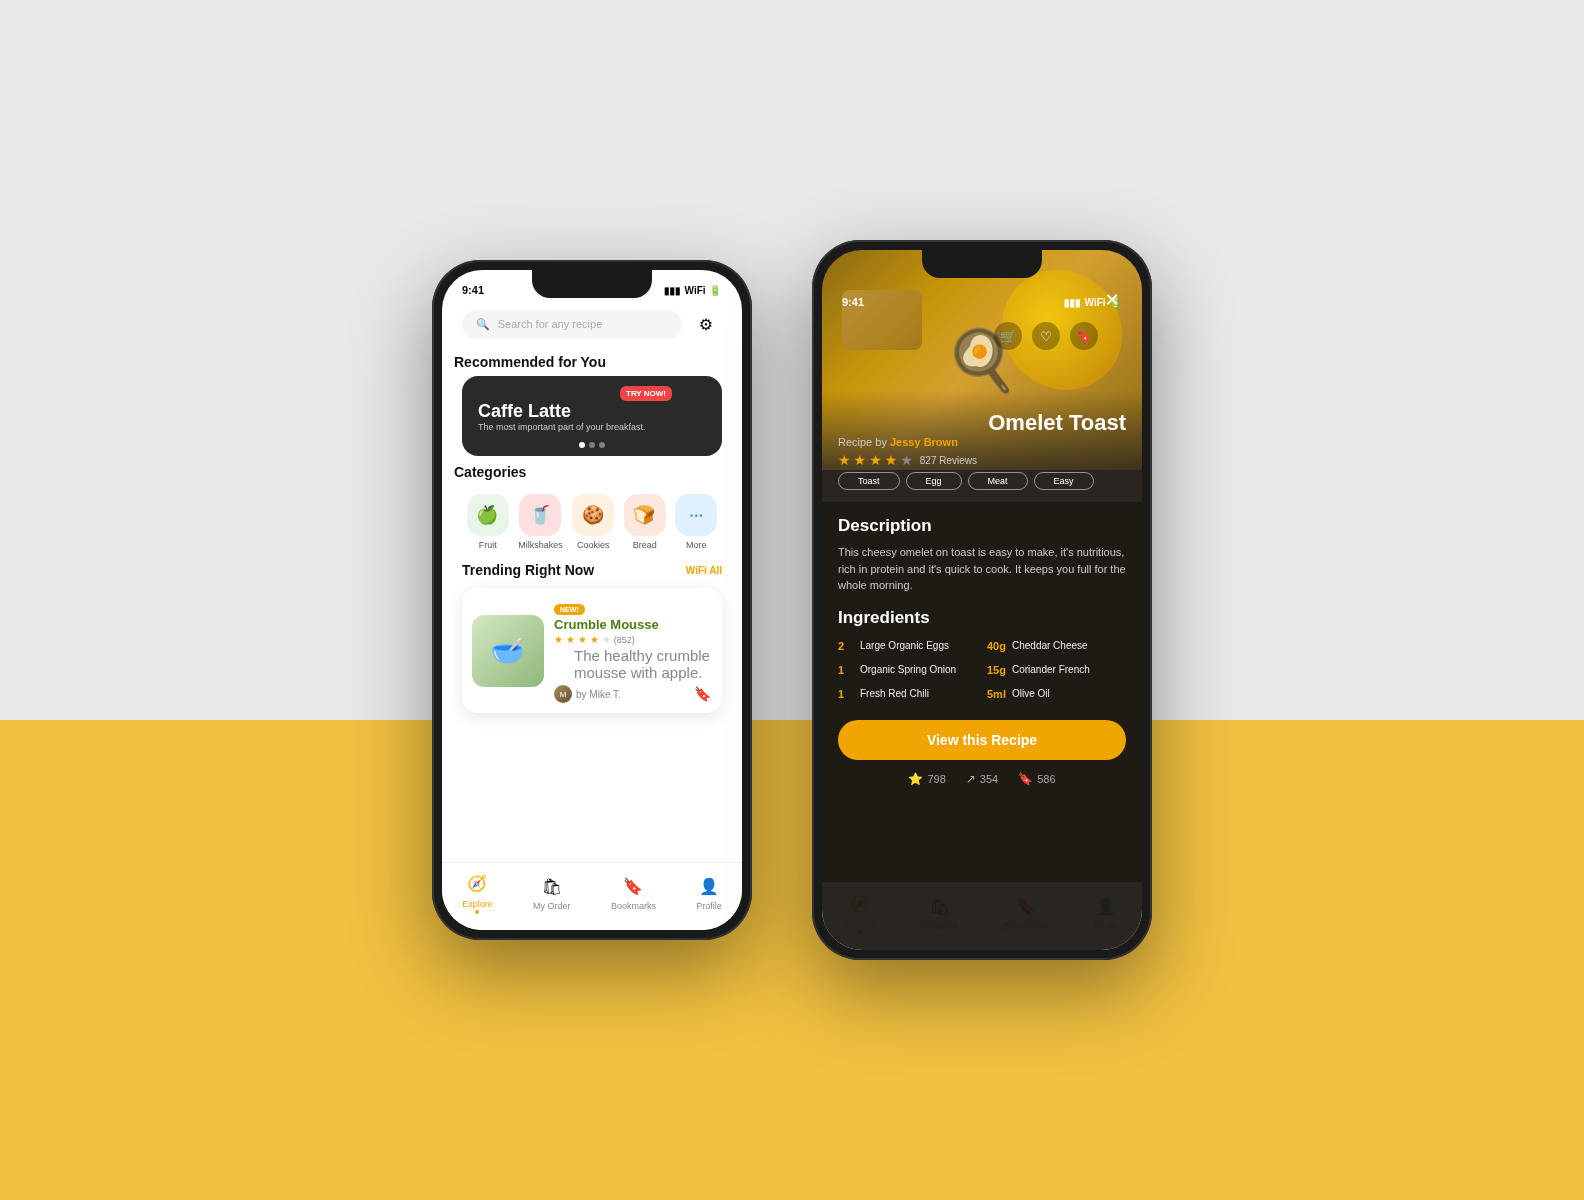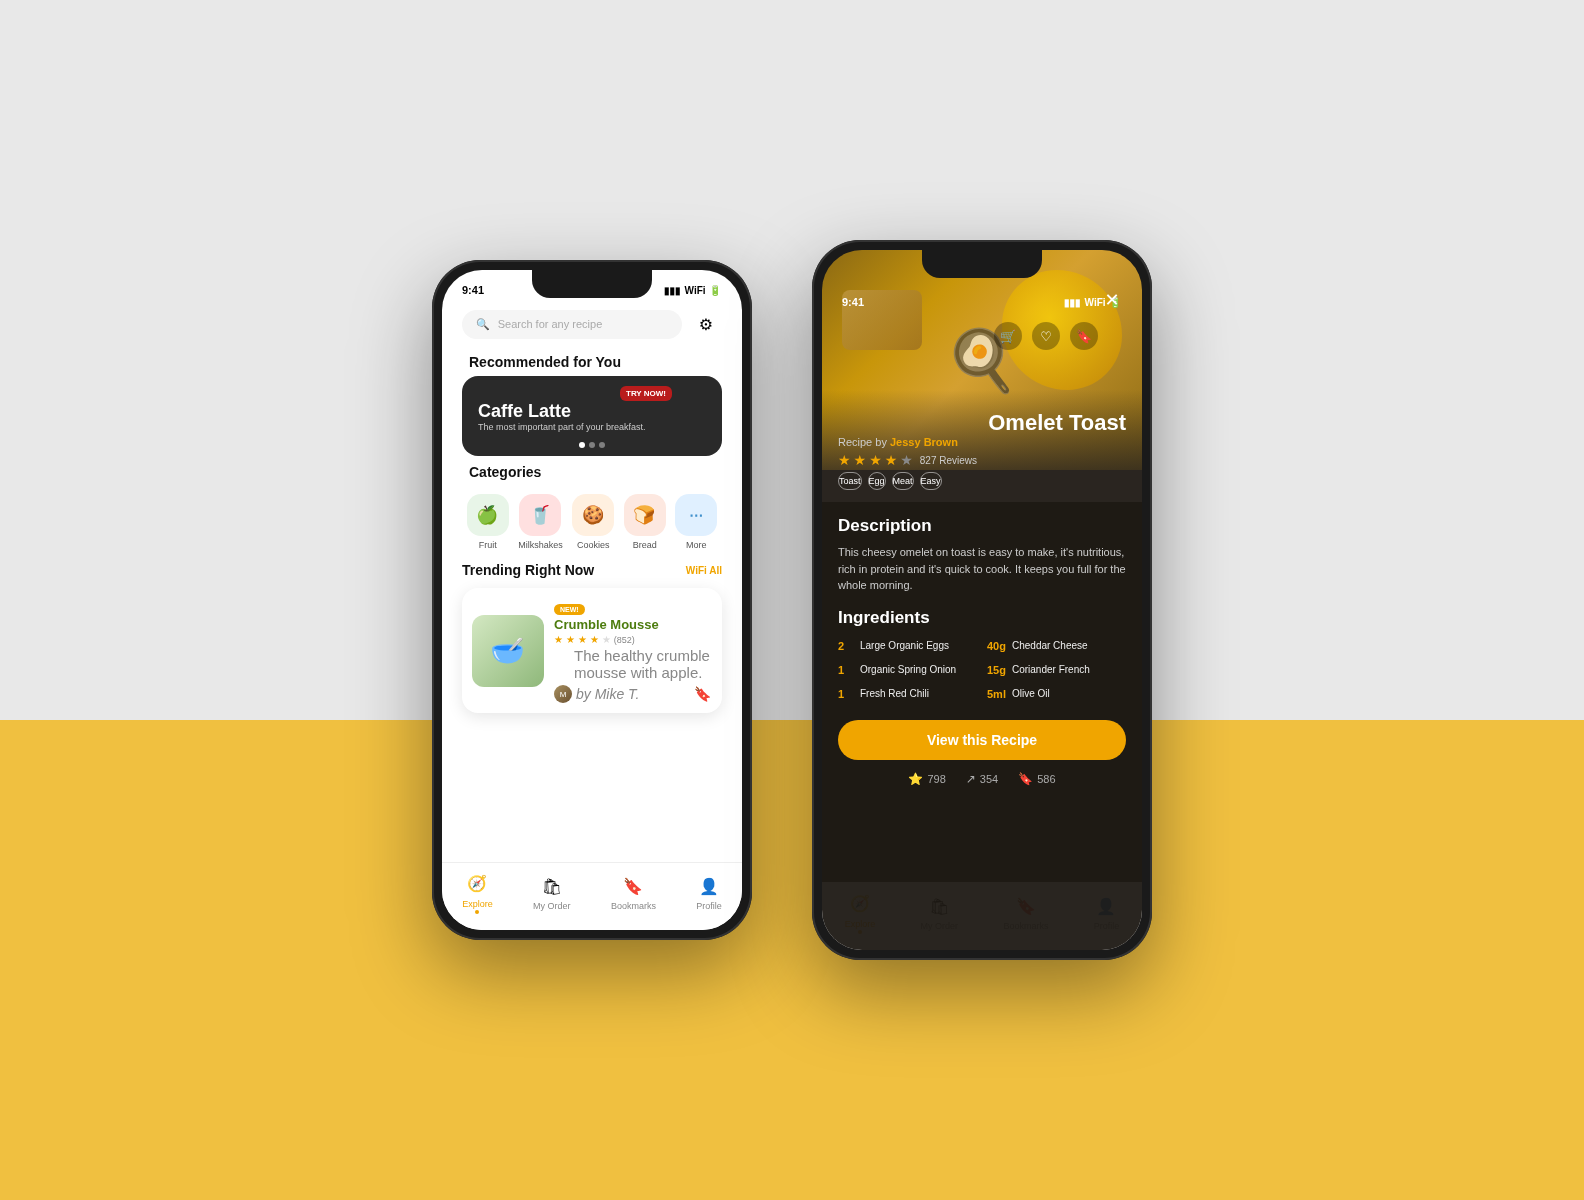--- a/index.html
+++ b/index.html
@@ -126,21 +126,21 @@
     }
     .filter-btn {
       width: 32px;
       height: 32px;
       display: flex;
       align-items: center;
       justify-content: center;
     }
 
     .section-label {
-      padding: 8px 27px 6px;
+      padding: 8px 12px 6px;
       font-size: 14px;
       font-weight: 700;
       color: #111;
     }
 
     .promo-card {
       margin: 0 20px;
       background: #2a2a2a;
       border-radius: 16px;
       height: 80px;
@@ -154,21 +154,21 @@
     .promo-text h3 {
       color: #fff;
       font-size: 18px;
       font-weight: 800;
     }
     .promo-text p {
       color: #ccc;
       font-size: 9px;
     }
     .try-badge {
-      background: #b91c1c;
+      background: #ef4444;
       color: #fff;
       font-size: 8px;
       font-weight: 700;
       padding: 3px 6px;
       border-radius: 6px;
       position: absolute;
       top: 10px;
       right: 50px;
     }
     .promo-dots {
@@ -287,21 +287,21 @@
       width: 18px;
       height: 18px;
       border-radius: 50%;
       background: linear-gradient(135deg, #a89060, #6a5030);
       display: flex;
       align-items: center;
       justify-content: center;
       font-size: 8px;
       color: #fff;
     }
-    .by-text { font-size: 14px; color: #888; font-style: italic; }
+    .by-text { font-size: 10px; color: #888; }
     .bookmark-sm {
       margin-left: auto;
       color: #888;
       font-size: 14px;
     }
 
     
     .bottom-nav {
       position: absolute;
       bottom: 0;
@@ -464,21 +464,21 @@
     .recipe-reviews { font-size: 10px; color: #ccc; margin-left: 4px; }
     .recipe-tags {
       display: flex;
       gap: 6px;
       flex-wrap: wrap;
     }
     .recipe-tag {
       border: 1px solid rgba(255,255,255,0.5);
       color: #fff;
       font-size: 9px;
-      padding: 3px 0;
+      padding: 3px 19px;
       border-radius: 12px;
     }
 
     .recipe-body {
       flex: 1;
       background: rgba(30,25,20,0.95);
       padding: 14px 16px;
       overflow-y: auto;
       scrollbar-width: none;
     }

